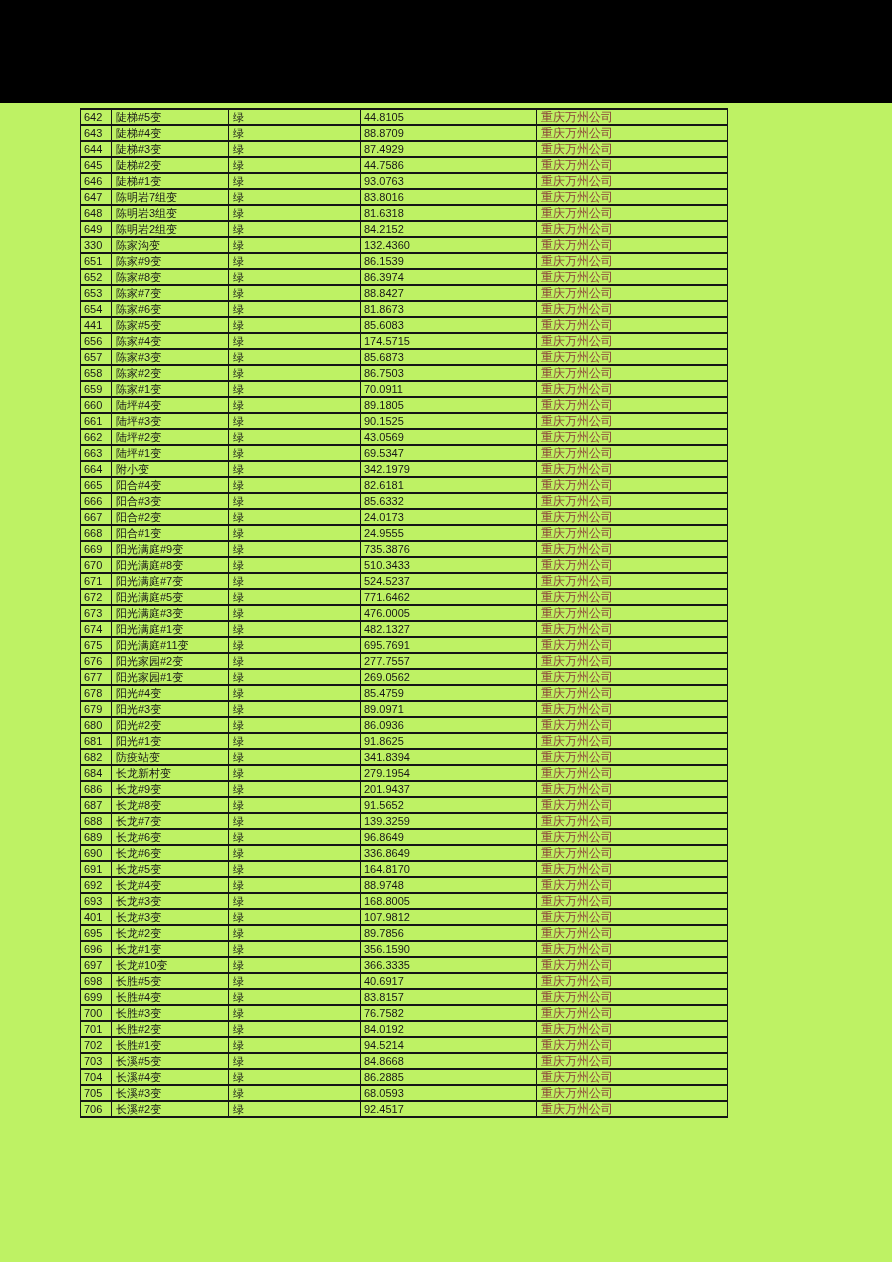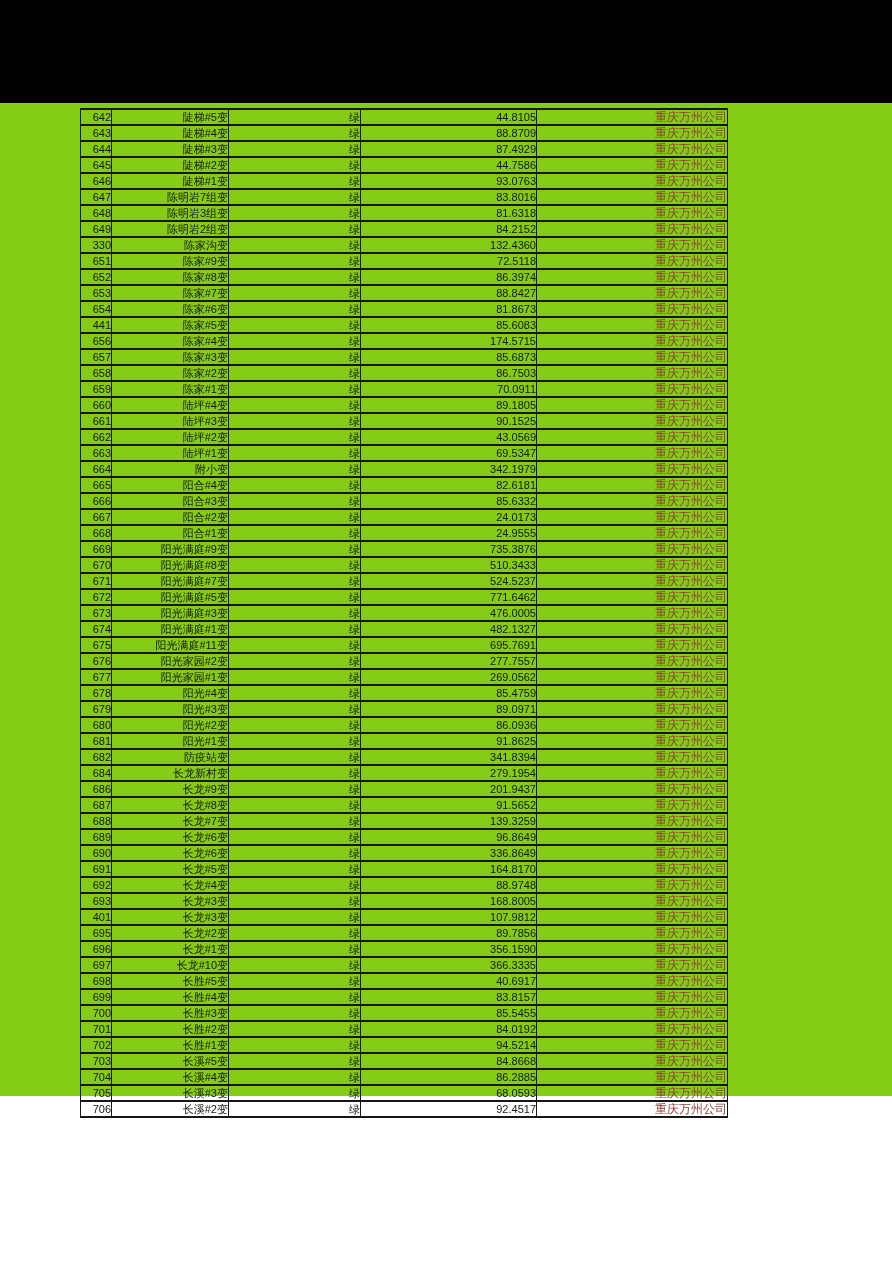--- a/index.html
+++ b/index.html
@@ -21,23 +21,22 @@
     left: 0;
     width: 892px;
     height: 103px;
     background: #000000;
   }
   .sheet {
     position: absolute;
     top: 103px;
     left: 0;
     width: 892px;
-    height: 993px;
-    background: #84cc16;
-    text-align: right;
+    height: 1159px;
+    background: #bef264;
   }
   .data-table {
     position: absolute;
     top: 5px;              
     left: 80px;
     border-collapse: collapse;
     table-layout: fixed;
     width: 647px;
   }
   .data-table td {
@@ -140,21 +139,21 @@
             <td class="col-serial">330</td>
             <td class="col-name">陈家沟变</td>
             <td class="col-status">绿</td>
             <td class="col-value">132.4360</td>
             <td class="col-company">重庆万州公司</td>
           </tr>
           <tr>
             <td class="col-serial">651</td>
             <td class="col-name">陈家#9变</td>
             <td class="col-status">绿</td>
-            <td class="col-value">72.5118</td>
+            <td class="col-value">86.1539</td>
             <td class="col-company">重庆万州公司</td>
           </tr>
           <tr>
             <td class="col-serial">652</td>
             <td class="col-name">陈家#8变</td>
             <td class="col-status">绿</td>
             <td class="col-value">86.3974</td>
             <td class="col-company">重庆万州公司</td>
           </tr>
           <tr>
@@ -469,21 +468,21 @@
             <td class="col-serial">699</td>
             <td class="col-name">长胜#4变</td>
             <td class="col-status">绿</td>
             <td class="col-value">83.8157</td>
             <td class="col-company">重庆万州公司</td>
           </tr>
           <tr>
             <td class="col-serial">700</td>
             <td class="col-name">长胜#3变</td>
             <td class="col-status">绿</td>
-            <td class="col-value">85.5455</td>
+            <td class="col-value">76.7582</td>
             <td class="col-company">重庆万州公司</td>
           </tr>
           <tr>
             <td class="col-serial">701</td>
             <td class="col-name">长胜#2变</td>
             <td class="col-status">绿</td>
             <td class="col-value">84.0192</td>
             <td class="col-company">重庆万州公司</td>
           </tr>
           <tr>

